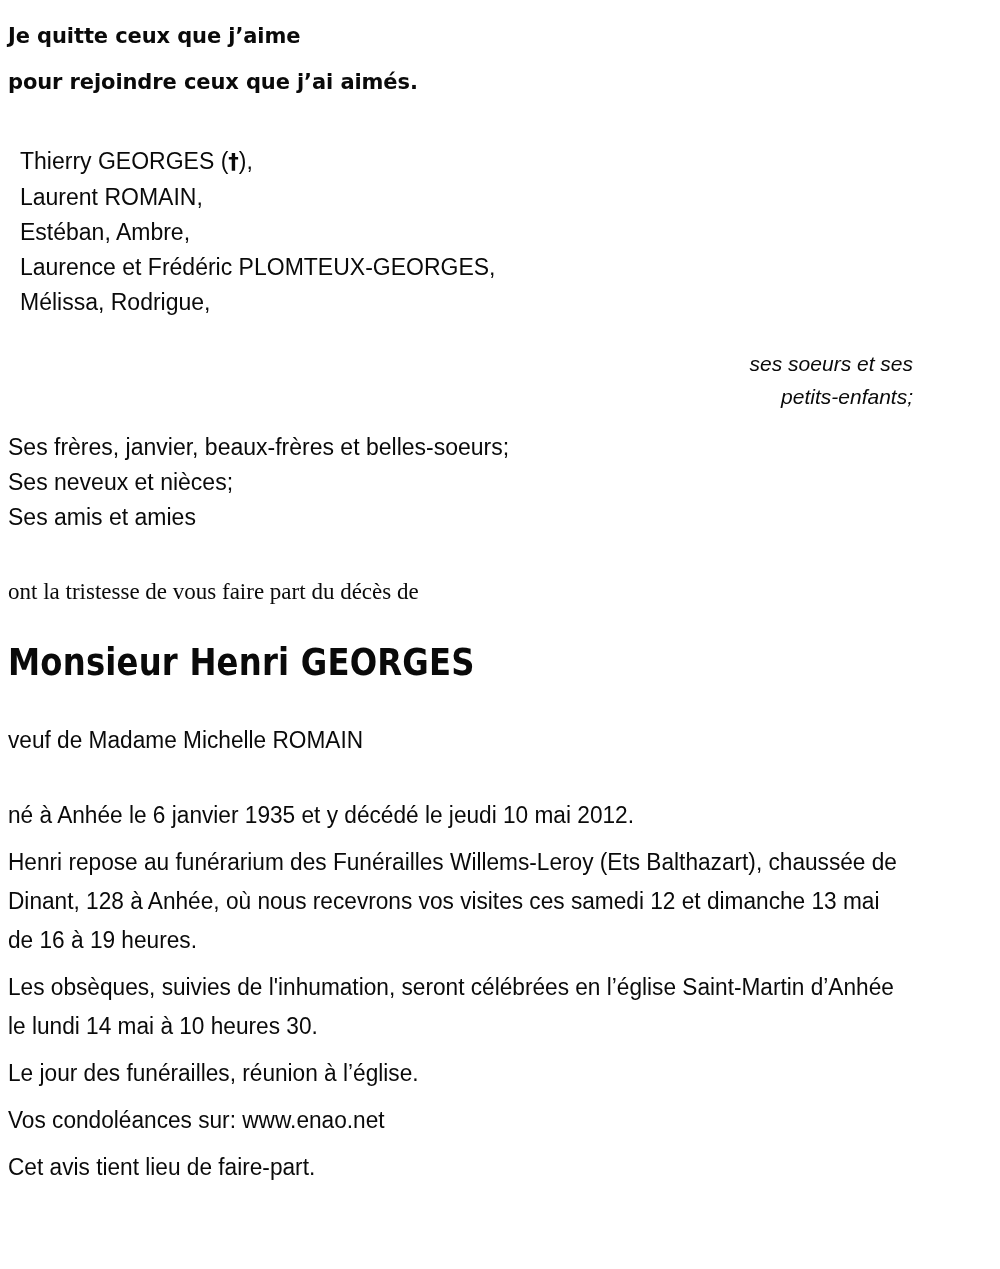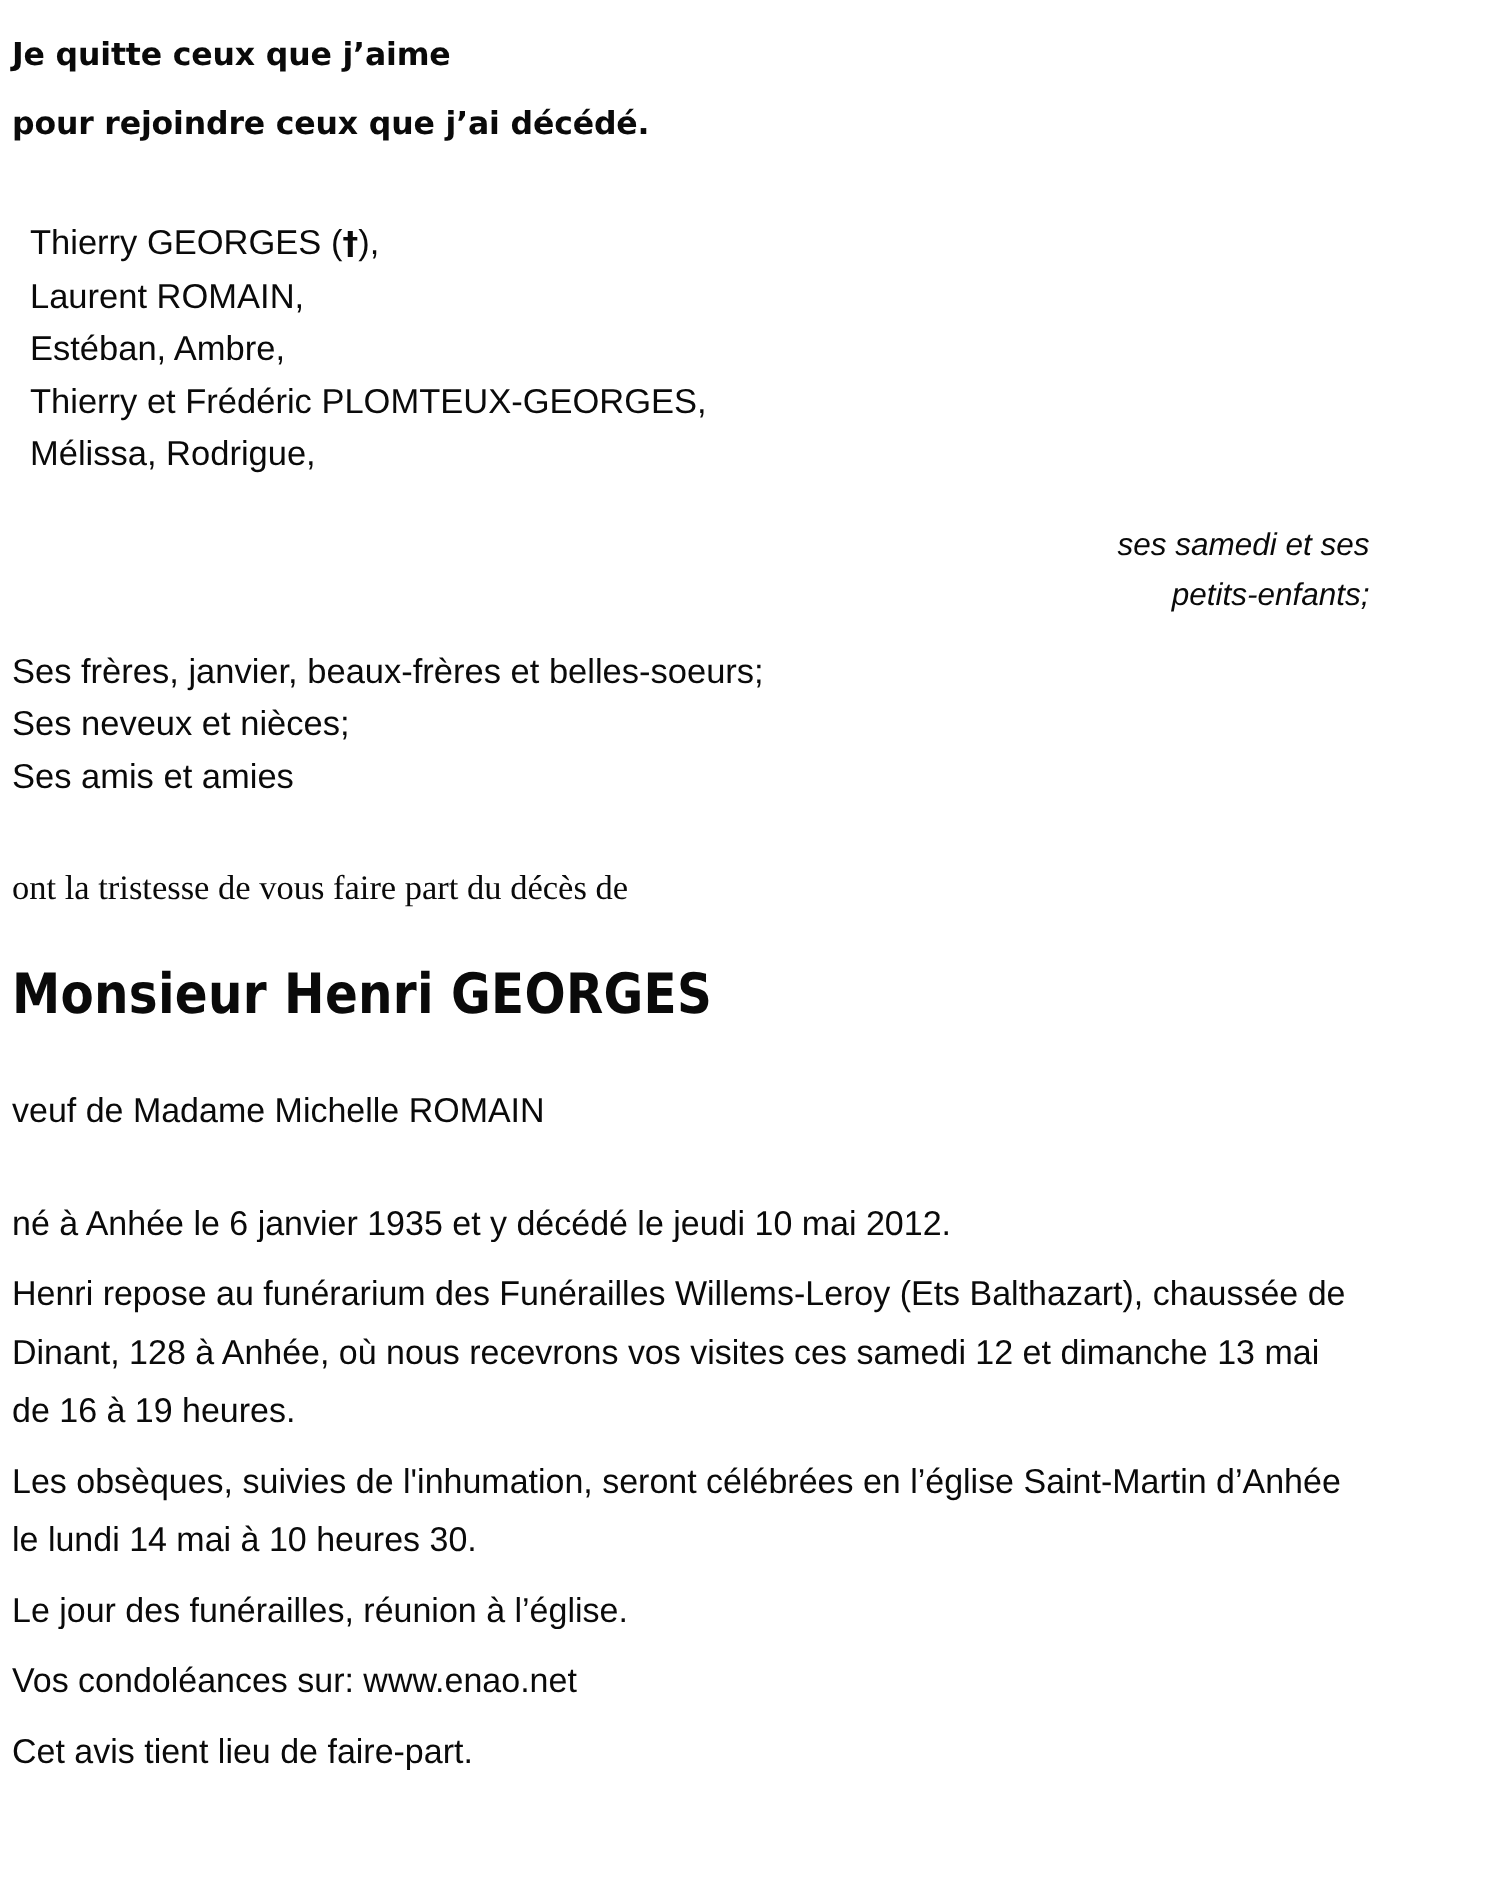--- a/index.html
+++ b/index.html
@@ -138,33 +138,33 @@
   .detail-para:last-child { margin-bottom: 0; }
   .detail-para.tight { max-width: 975px; }
 </style>
 </head>
 <body>
 
 <div class="notice">
 
   <div class="quote">
     <div class="quote-line">Je quitte ceux que j’aime</div>
-    <div class="quote-line">pour rejoindre ceux que j’ai décédé.</div>
+    <div class="quote-line">pour rejoindre ceux que j’ai aimés.</div>
   </div>
 
   <div class="survivors">
     <div class="survivor-line"><span>Thierry GEORGES (</span><span class="dagger">†</span><span>),</span></div>
     <div class="survivor-line">Laurent ROMAIN,</div>
     <div class="survivor-line">Estéban, Ambre,</div>
-    <div class="survivor-line">Thierry et Frédéric PLOMTEUX-GEORGES,</div>
+    <div class="survivor-line">Laurence et Frédéric PLOMTEUX-GEORGES,</div>
     <div class="survivor-line">Mélissa, Rodrigue,</div>
   </div>
 
   <div class="attribution">
-    <div class="attribution-line">ses samedi et ses</div>
+    <div class="attribution-line">ses soeurs et ses</div>
     <div class="attribution-line">petits-enfants;</div>
   </div>
 
   <div class="relatives">
     <div class="relative-line">Ses frères, janvier, beaux-frères et belles-soeurs;</div>
     <div class="relative-line">Ses neveux et nièces;</div>
     <div class="relative-line">Ses amis et amies</div>
   </div>
 
   <div class="lead-in">ont la tristesse de vous faire part du décès de</div>

